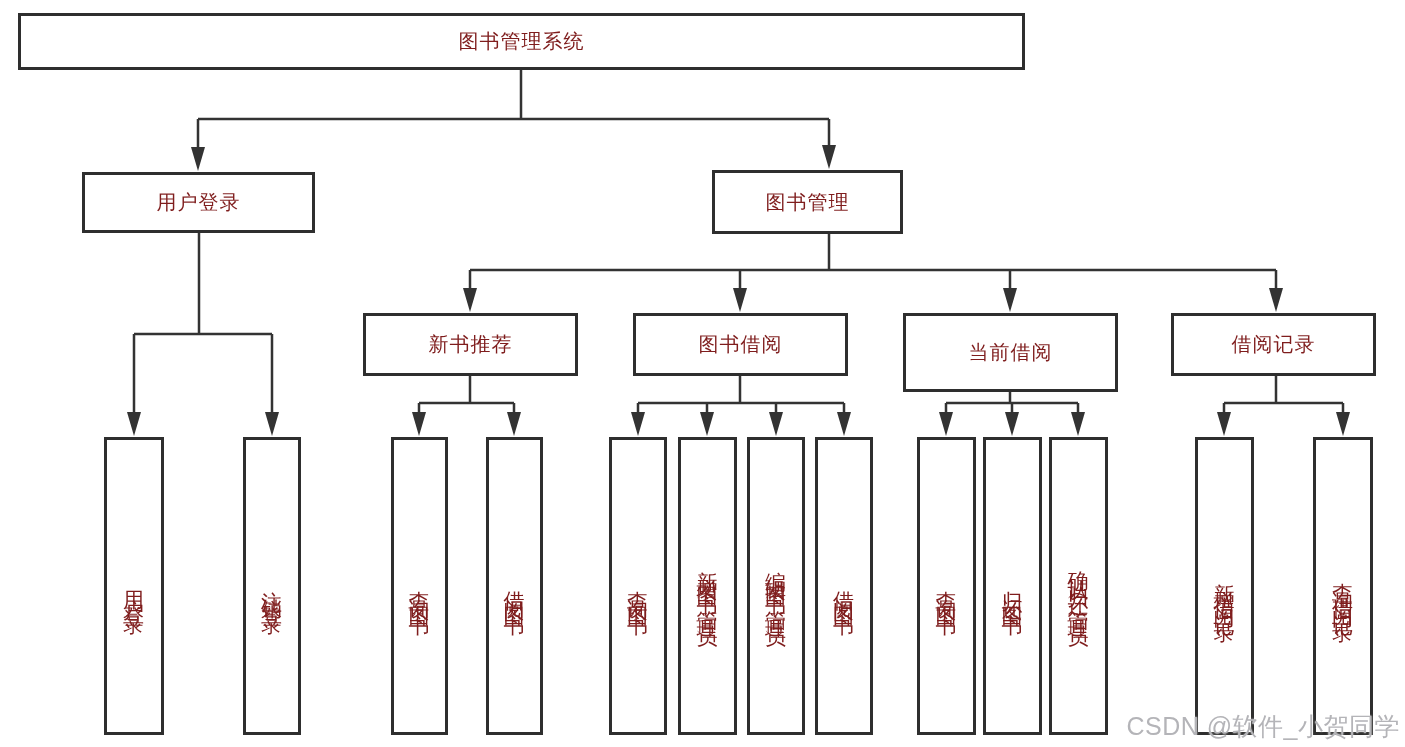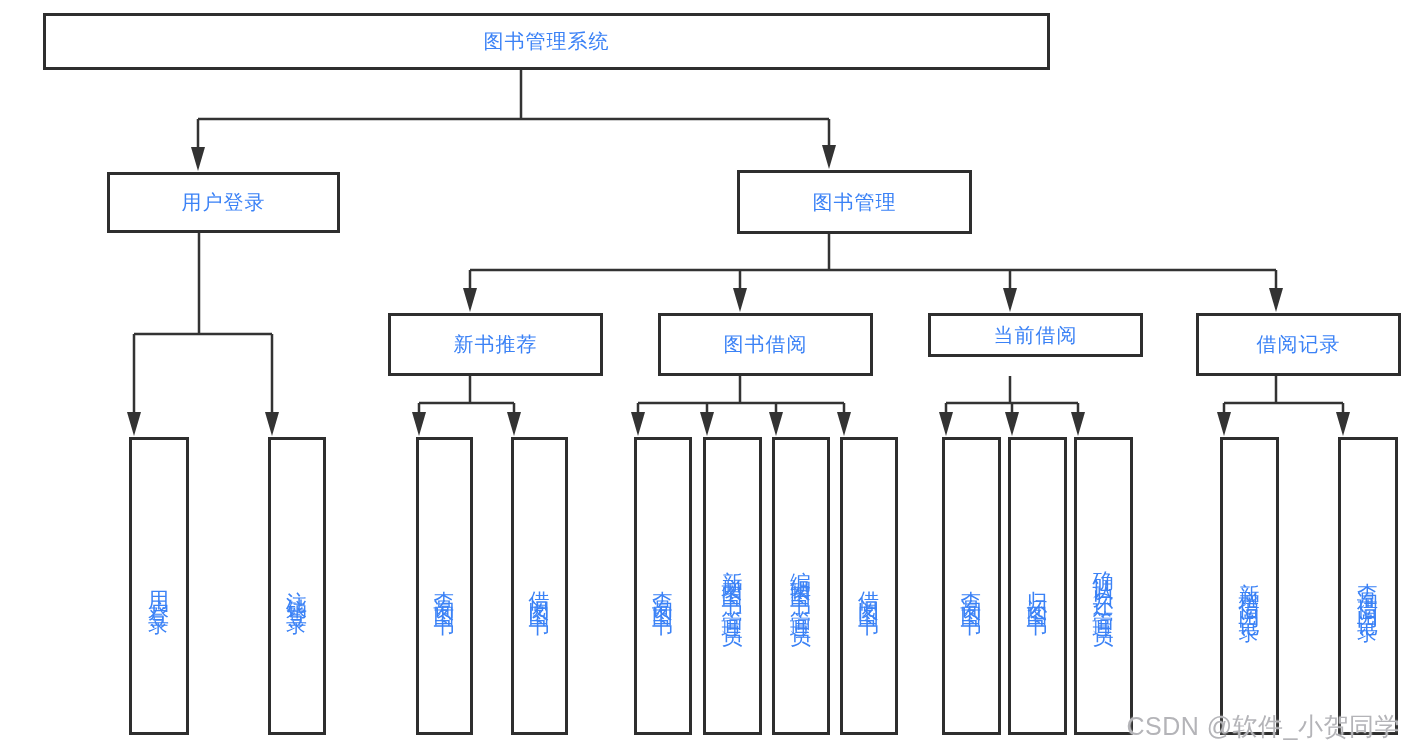--- a/index.html
+++ b/index.html
@@ -7,21 +7,21 @@
     position:relative; width:1405px; height:747px; background:#ffffff;
     font-family:"Liberation Sans", sans-serif; overflow:hidden;
   }
   .connectors { position:absolute; left:0; top:0; width:1405px; height:747px; pointer-events:none; }
   .connectors path { stroke:#333333; stroke-width:2.5; fill:none; }
   .connectors polygon { fill:#333333; stroke:none; }
   .node {
     position:absolute; box-sizing:border-box;
     border:3px solid #2e2e2e; background:#ffffff;
     display:flex; align-items:center; justify-content:center;
-    color:#3b82f6; z-index:2;margin-left:25px;
+    color:#7f1d1d; z-index:2;
   }
   .h-node { font-size:20px; letter-spacing:1px; white-space:nowrap; }
   .v-node .vtext {
     writing-mode:vertical-rl; text-orientation:mixed;
     font-size:21px; letter-spacing:8px; line-height:1;
     padding-top:8px;
   }
   .watermark {
     position:absolute; right:5px; bottom:4px; z-index:5;
     font-size:25px; color:#b4b4b8; letter-spacing:0.5px;
@@ -76,31 +76,31 @@
     </g>
   </svg>
 
   <div class="node h-node" style="left:18px; top:13px; width:1007px; height:57px;">
     <span>图书管理系统</span>
   </div>
 
   <div class="node h-node" style="left:82px; top:172px; width:233px; height:61px;">
     <span>用户登录</span>
   </div>
-  <div class="node h-node" style="left:712px; top:170px; width:235px; height:64px;">
+  <div class="node h-node" style="left:712px; top:170px; width:191px; height:64px;">
     <span>图书管理</span>
   </div>
 
   <div class="node h-node" style="left:633px; top:313px; width:215px; height:63px;">
     <span>图书借阅</span>
   </div>
   <div class="node h-node" style="left:363px; top:313px; width:215px; height:63px;">
     <span>新书推荐</span>
   </div>
-  <div class="node h-node" style="left:903px; top:313px; width:215px; height:44px;">
+  <div class="node h-node" style="left:903px; top:313px; width:215px; height:79px;">
     <span>当前借阅</span>
   </div>
   <div class="node h-node" style="left:1171px; top:313px; width:205px; height:63px;">
     <span>借阅记录</span>
   </div>
 
   <div class="node v-node" style="left:104px; top:437px; width:60px; height:298px;">
     <span class="vtext">用户登录</span>
   </div>
   <div class="node v-node" style="left:243px; top:437px; width:58px; height:298px;">

